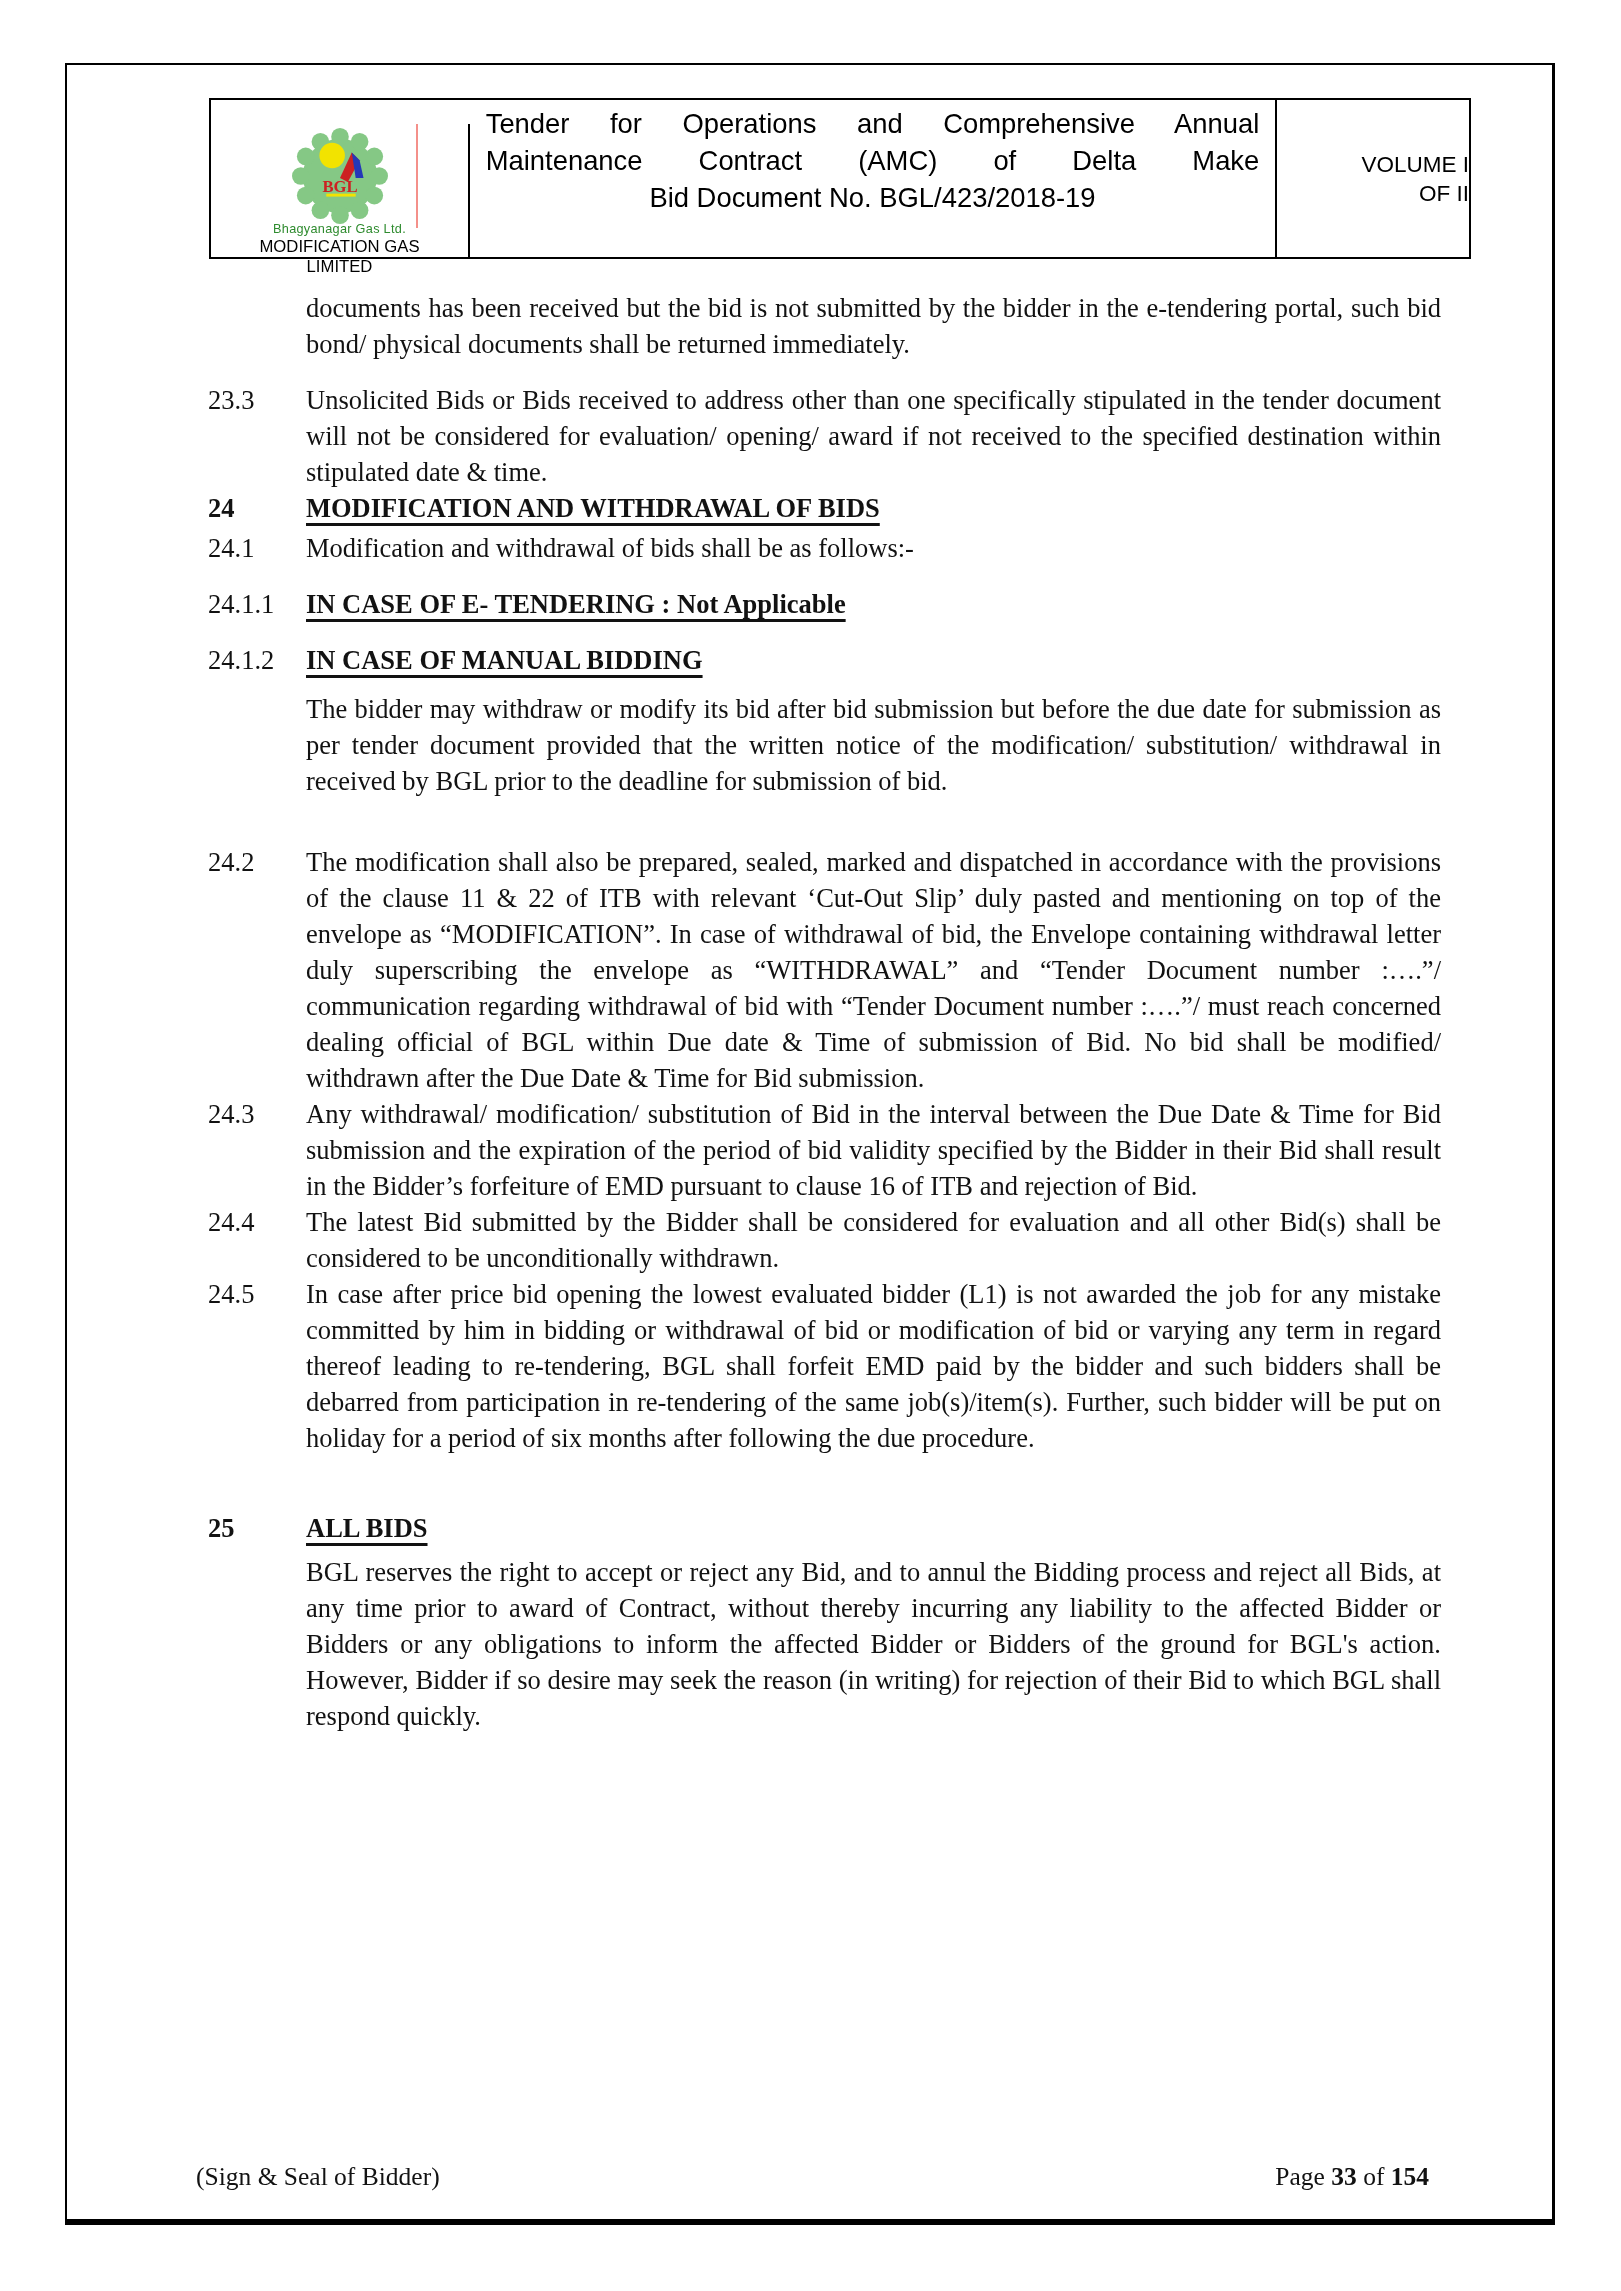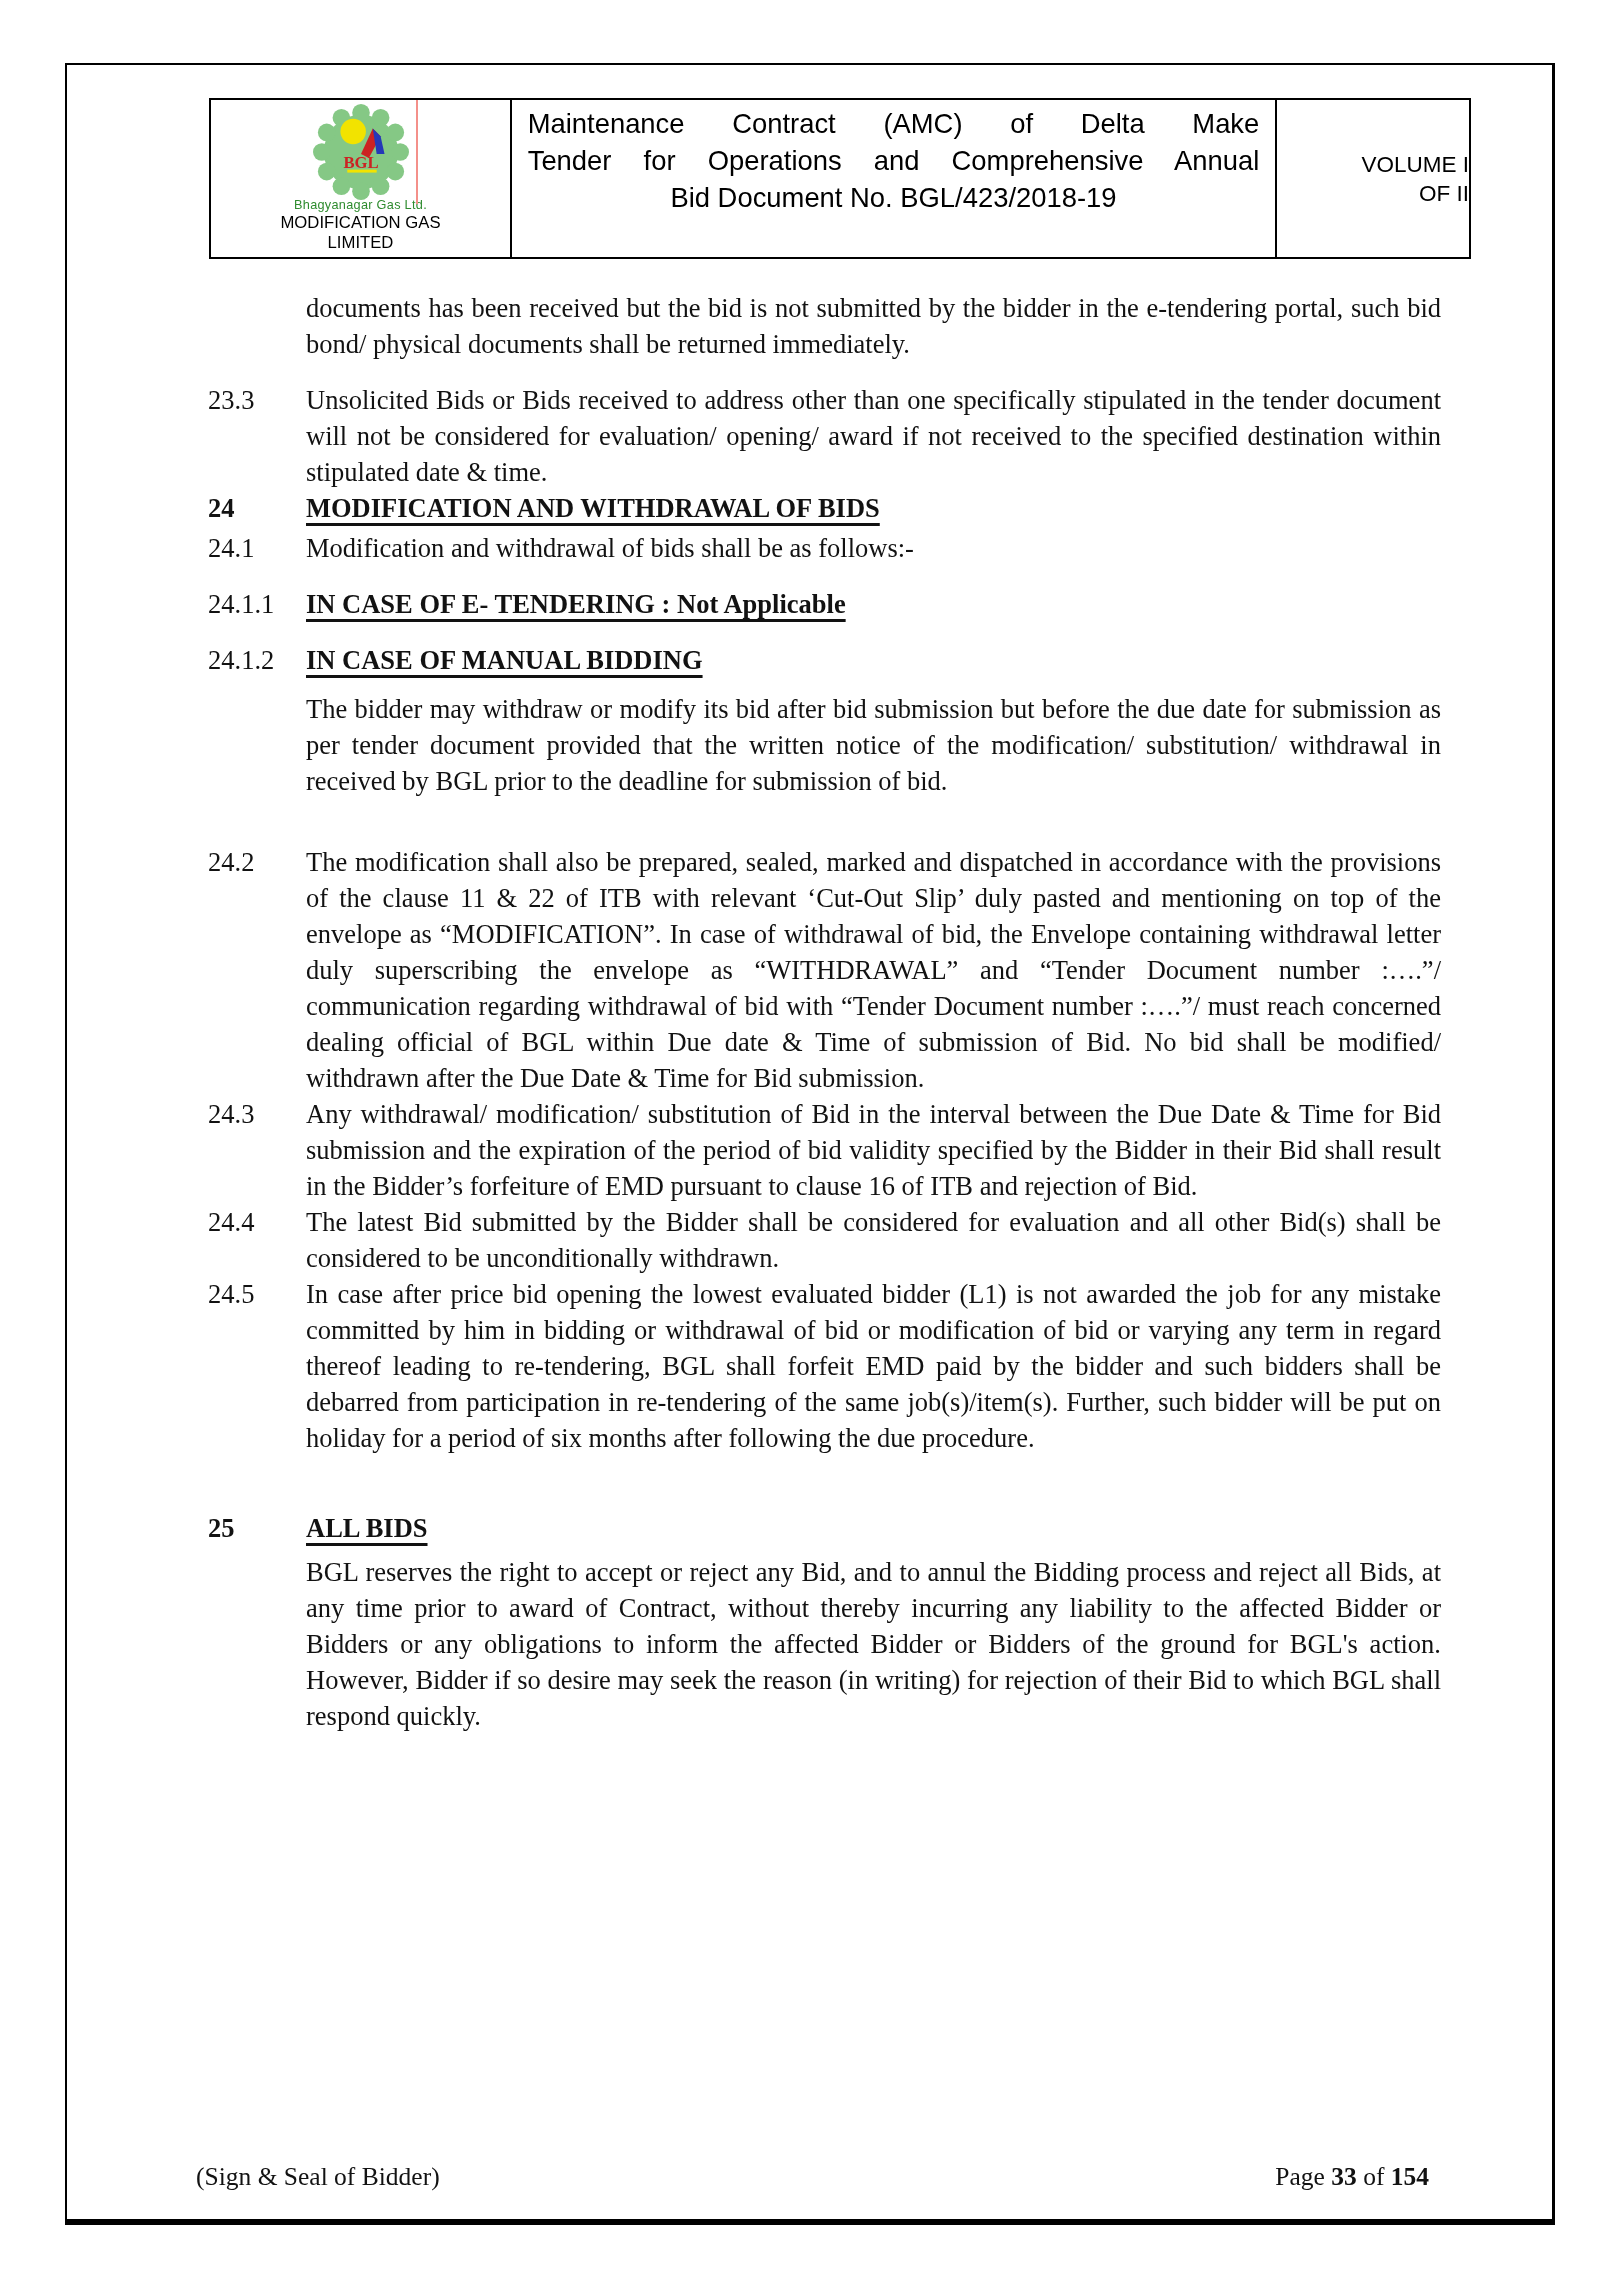--- a/index.html
+++ b/index.html
@@ -12,22 +12,22 @@
     position:absolute; left:65px; top:63px; width:1490px; height:2162px;
     border:2px solid #000; border-right-width:3.9px; border-bottom-width:6.9px;
     box-sizing:border-box;
   }
   
   .header-table {
     position:absolute; left:209px; top:98px; width:1262px; height:161px;
     border:2px solid #000; box-sizing:border-box; display:flex; background:#fff;
   }
   .cell-logo {
-    width:301px; flex:none; border-right:2px solid #000; box-sizing:border-box;
-    position:relative; text-align:center; font-family:"Liberation Sans", sans-serif;
+    width:259px; flex:none; border-right:2px solid #000; box-sizing:border-box;
+    position:relative; text-align:center; font-family:"Liberation Sans", sans-serif;margin-top:24px;
   }
   .redline { position:absolute; left:205px; top:0; width:2px; height:104px; background:#f4908a; }
   .logo-caption { font-size:12.7px; color:#2e8b2e; margin-top:-6.9px; letter-spacing:0.3px; }
   .company-name { font-size:16.7px; line-height:19.6px; color:#000; width:206px; margin:1px auto 0 auto; }
   .cell-title {
     flex:1; border-right:2px solid #000; box-sizing:border-box;
     padding:4.9px 15.7px 0 15.7px; font-family:"Liberation Sans", sans-serif;
     font-size:27.4px; line-height:37px; color:#000;
   }
   .tl  { text-align:justify; text-align-last:justify; }
@@ -84,22 +84,22 @@
         <path d="M50 52 L62 26 L70 34 L58 56 Z" fill="#cc2222"></path>
         <path d="M62 26 L70 34 L74 52 L66 52 Z" fill="#2438b8"></path>
         <rect x="36" y="68" width="30" height="3" fill="#f2e300"></rect>
         <text x="50" y="66" font-size="17" font-weight="bold" fill="#cc2222" text-anchor="middle">BGL</text>
       </svg>
       <div class="logo-caption">Bhagyanagar Gas Ltd.</div>
       <div class="company-name">MODIFICATION GAS LIMITED</div>
     </div>
 
     <div class="cell-title">
+      <div class="tl">Tender for Operations and Comprehensive Annual</div>
       <div class="tl">Maintenance Contract (AMC) of Delta Make</div>
-      <div class="tl">Tender for Operations and Comprehensive Annual</div>
       <div class="tl4">Bid Document No. BGL/423/2018-19</div>
     </div>
 
     <div class="cell-volume">
       <div>VOLUME I</div>
       <div>OF II</div>
     </div>
   </div>
 
   <div class="body">

